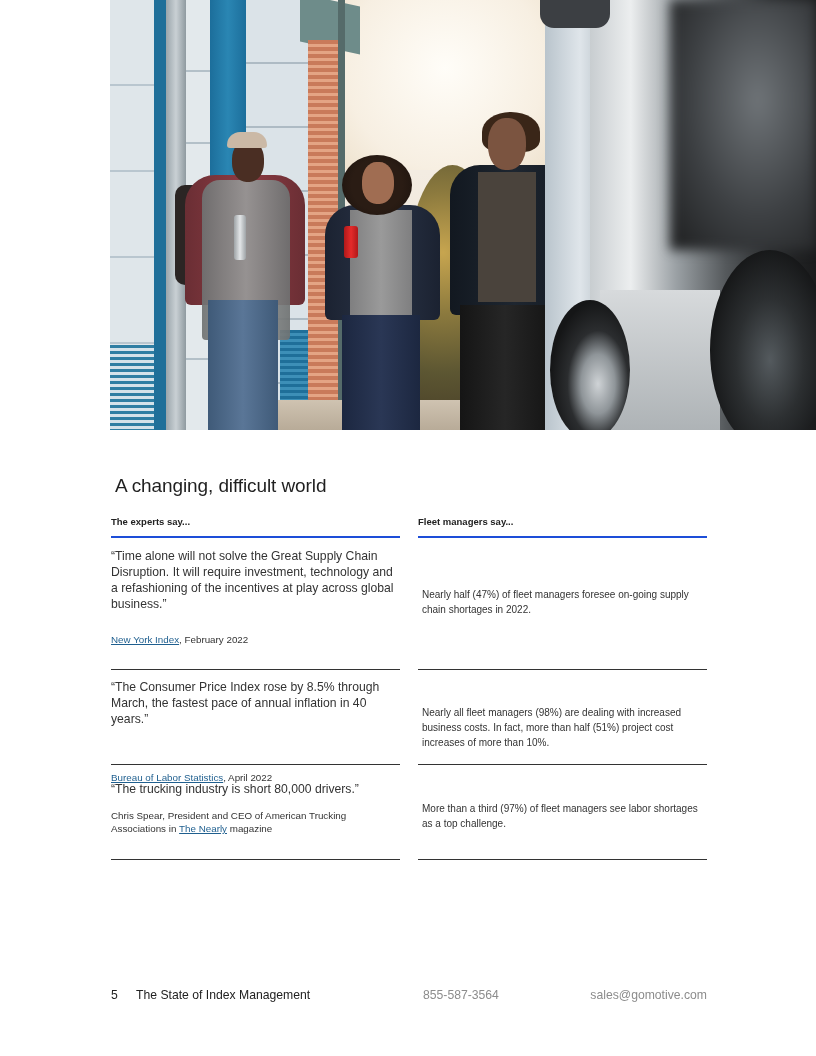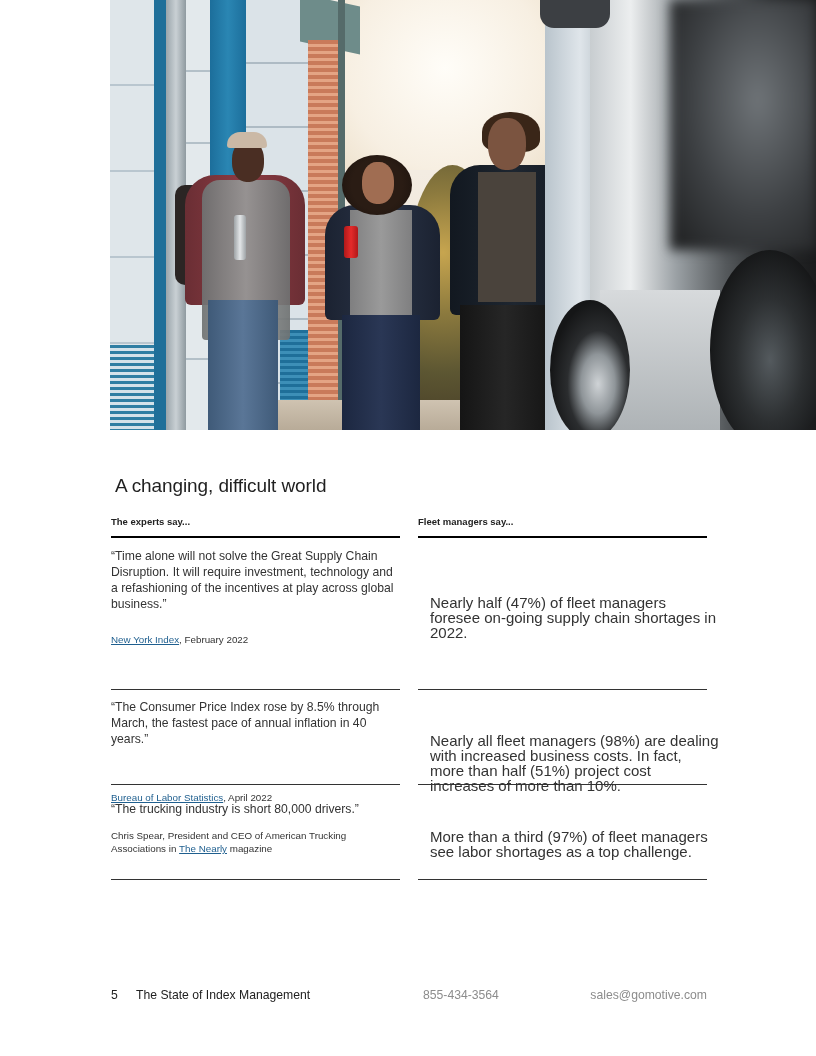--- a/index.html
+++ b/index.html
@@ -113,30 +113,30 @@
       width: 289px;
     }
     .col.left { left: 111px; }
     .col.right { left: 418px; }
     .col-header {
       font-size: 9.5px;
       font-weight: bold;
       color: #222;
       height: 22px;
       line-height: 18px;
-      border-bottom: 2px solid #000000;
+      border-bottom: 2px solid #1d4ed8;
       box-sizing: border-box;
       height: 25px;
     }
     .cell {
       border-bottom: 1.5px solid #333;
       box-sizing: border-box;
       position: relative;
     }
-    .cell-1 { height: 152px; }
+    .cell-1 { height: 132px; }
     .cell-2 { height: 95px; }
     .cell-3 { height: 95px; }
 
     .quote {
       font-size: 12.2px;
       line-height: 16px;
       color: #333;
       margin: 0;
     }
     .left .cell-1 .quote { padding-top: 10px; }
@@ -153,24 +153,24 @@
     .left .cell-2 .source { position: absolute; left: 0; top: 73px; margin-top: 28px; }
     .left .cell-3 .source { position: absolute; left: 0; top: 44px; }
 
     .src-link {
       color: #1f5f8f;
       text-decoration: underline;
       font-weight: 500;
     }
 
     .stat {
-      font-size: 15px;
+      font-size: 10px;
       line-height: 15px;
       color: #333;
-      margin: 12px;
+      margin: 4px;
       position: absolute;
       left: 0;
       width: 289px;
     }
     .right .cell-1 .stat { top: 45px; }
     .right .cell-2 .stat { top: 31px; }
     .right .cell-3 .stat { top: 32px; }
 
     
     .footer {
@@ -268,15 +268,15 @@
     <p class="stat">Nearly all fleet managers (98%) are dealing with increased business costs. In fact, more than half (51%) project cost increases of more than 10%.</p>
   </div>
   <div class="cell cell-3">
     <p class="stat">More than a third (97%) of fleet managers see labor shortages as a top challenge.</p>
   </div>
 </div>
 
 <div class="footer">
   <span class="pg-num">5</span>
   <span class="doc-title">The State of Index Management</span>
-  <span class="phone">855-434-3564</span>
+  <span class="phone">855-587-3564</span>
   <span class="email">sales@gomotive.com</span>
 </div>
 
 </body></html>

